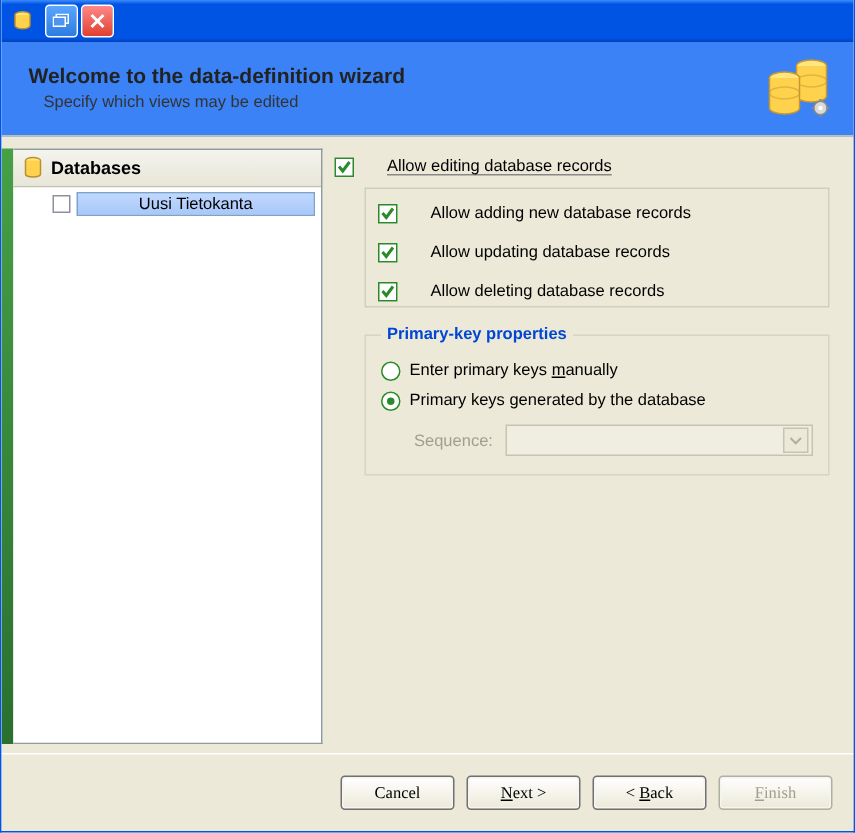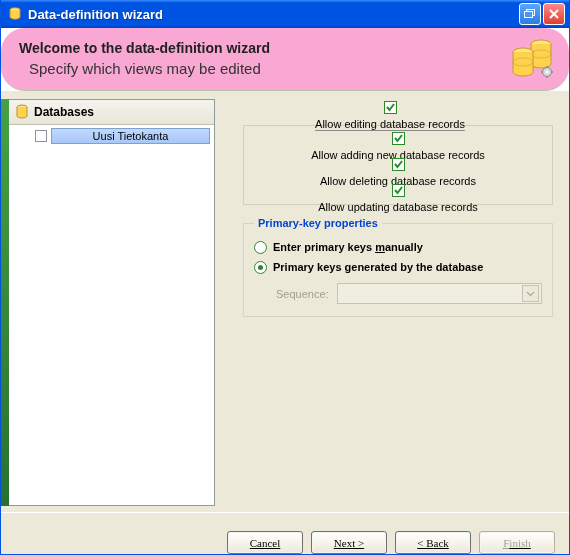--- a/index.html
+++ b/index.html
@@ -28,30 +28,29 @@
     width: 22px; height: 22px; margin-left: 2px;
     border-radius: 3px; border: 1px solid #fff;
     display: flex; align-items: center; justify-content: center;
     position: relative;
   }
   .tb-btn.restore { background: linear-gradient(to bottom,#5aa6ff,#2c7de0); }
   .tb-btn.close { background: linear-gradient(to bottom,#f88,#e04030); }
   .tb-btn svg { display:block; }
   
   .header {
-    background: #f9a8d4;
+    background: #3b82f6;
     border-bottom: 1px solid #c0c0b0;
     padding: 10px 14px 12px 18px;
     display: flex; align-items: center;
     position: relative;
-    border-radius: 24px;
   }
   .header-text { flex: 1; }
   .header-title { font-size: 14px; font-weight: bold; color: #222; margin-bottom: 4px; }
-  .header-sub { font-size: 15px; color: #333; margin-left: 10px; }
+  .header-sub { font-size: 11px; color: #333; margin-left: 10px; }
   .header-icon { width: 46px; height: 40px; }
   
   .body {
     flex: 1;
     background: #ece9d8;
     display: flex;
     padding: 8px 8px 6px 0;
     gap: 6px;
     min-height: 0;
   }
@@ -89,61 +88,61 @@
   .tree-label {
     background: linear-gradient(to bottom,#c0d8ff,#a8c8f8);
     border:1px solid #7da2ce;
     padding: 0 4px; height:16px; line-height:15px;
     flex:1;
   }
   
   .rightpanel {
     flex:1; padding: 2px 4px 0 2px;
   }
-  .opt-row { display:flex; align-items:center; height:20px; gap:4px;flex-direction:column; }
+  .opt-row { display:flex; align-items:center; height:20px; gap:22px; }
   .cbx {
     width:13px; height:13px; border:1px solid #2a8a2a;
     background:#fff; display:inline-flex; align-items:center; justify-content:center;
   }
   .cbx svg { display:block; }
   .allow-label { color:#000; }
   .allow-label.top { text-decoration: underline; text-decoration-color:#888; text-underline-offset:2px;}
   .u { text-decoration: underline; }
   .sub-group {
     border:1px solid #d0d0c0; background:#ece9d8;
     margin: 4px 4px 0 20px; padding: 6px 8px 0 8px;
     display:flex; flex-direction:column; gap:6px;
   }
   fieldset.pk {
     border:1px solid #d6d4c6;
     margin: 12px 4px 0 20px;
     padding: 8px 10px 12px 10px;
   }
   fieldset.pk legend { color:#0046d5; padding:0 4px; font-size:11px;font-weight:bold; }
-  .radio-row { display:flex; align-items:center; height:20px; gap:6px;font-weight:bold; }
+  .radio-row { display:flex; align-items:center; height:20px; gap:6px; }
   .rdo {
     width:13px; height:13px; border:1px solid #2a8a2a; border-radius:50%;
     background:#fff; display:inline-flex; align-items:center; justify-content:center;
   }
   .rdo.checked::after { content:""; width:5px; height:5px; border-radius:50%; background:#2a8a2a; }
   .seq-row { display:flex; align-items:center; gap:8px; margin: 6px 0 0 22px; }
   .seq-label { color:#a0a090; }
   .seq-combo {
     flex:1; height:21px; border:1px solid #c6c3b3; background:#f0eee1;
     display:flex; align-items:center; justify-content:flex-end; padding-right:2px;
   }
   .combo-btn {
     width:17px; height:17px; border:1px solid #c6c3b3; background:#ece9d8;
     display:flex; align-items:center; justify-content:center;
   }
   
   .footer {
     background:#ece9d8; border-top:1px solid #fff;
-    height:42px; display:flex; align-items:flex-end; justify-content:flex-end;
-    gap:8px; padding: 0 14px; text-decoration: underline;
+    height:52px; display:flex; align-items:center; justify-content:flex-end;
+    gap:8px; padding: 0 14px;
   }
   .btn {
     min-width:76px; height:23px;
     background:linear-gradient(to bottom,#fff,#ece9d8);
     border:1px solid #707070; border-radius:3px;
     font: 11px Tahoma; color:#000;
     box-shadow: 0 0 0 1px #f4f4f0 inset;
   }
   .btn[disabled] { color:#a0a090; border-color:#b0b0a0; }
   .btn .u { text-decoration: underline; }
@@ -151,21 +150,20 @@
 </head>
 <body>
 
 <div class="titlebar">
   <span class="tb-icon">
     <svg width="16" height="16" viewBox="0 0 16 16">
         <ellipse cx="8" cy="4" rx="5" ry="2.2" fill="#ffe680" stroke="#b89030"></ellipse>
         <path d="M3 4v7c0 1.2 2.2 2.2 5 2.2s5-1 5-2.2V4" fill="#ffd24d" stroke="#b89030"></path>
       </svg>
   </span>
-  <div class="tb-title">Data-definition wizard</div>
   <div class="tb-btn restore">
     <svg width="12" height="10" viewBox="0 0 12 10">
         <rect x="2.5" y="0.5" width="8" height="6" fill="none" stroke="#fff"></rect>
         <rect x="0.5" y="2.5" width="8" height="6" fill="#4f94f0" stroke="#fff"></rect>
       </svg>
   </div>
   <div class="tb-btn close">
     <svg width="10" height="10" viewBox="0 0 10 10">
         <path d="M1 1 L9 9 M9 1 L1 9" stroke="#fff" stroke-width="2"></path>
       </svg>
@@ -241,29 +239,29 @@
             </svg>
           </span>
         <span class="allow-label">Allow adding new database records</span>
       </div>
       <div class="opt-row">
         <span class="cbx">
             <svg width="11" height="11" viewBox="0 0 11 11">
               <path d="M2 5 L4.5 8 L9 2" stroke="#2a8a2a" stroke-width="2" fill="none"></path>
             </svg>
           </span>
-        <span class="allow-label">Allow deleting database records</span>
+        <span class="allow-label">Allow updating database records</span>
       </div>
       <div class="opt-row">
         <span class="cbx">
             <svg width="11" height="11" viewBox="0 0 11 11">
               <path d="M2 5 L4.5 8 L9 2" stroke="#2a8a2a" stroke-width="2" fill="none"></path>
             </svg>
           </span>
-        <span class="allow-label">Allow updating database records</span>
+        <span class="allow-label">Allow deleting database records</span>
       </div>
     </div>
 
     <fieldset class="pk">
       <legend>Primary-key properties</legend>
       <div class="radio-row">
         <span class="rdo"></span>
         <span><span>Enter primary keys </span><span class="u">m</span><span>anually</span></span>
       </div>
       <div class="radio-row">

